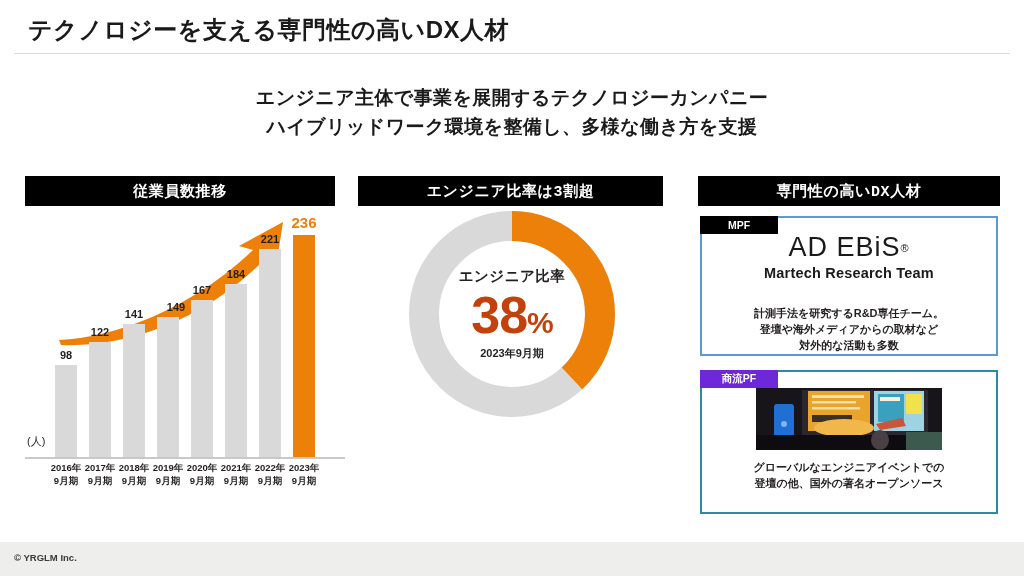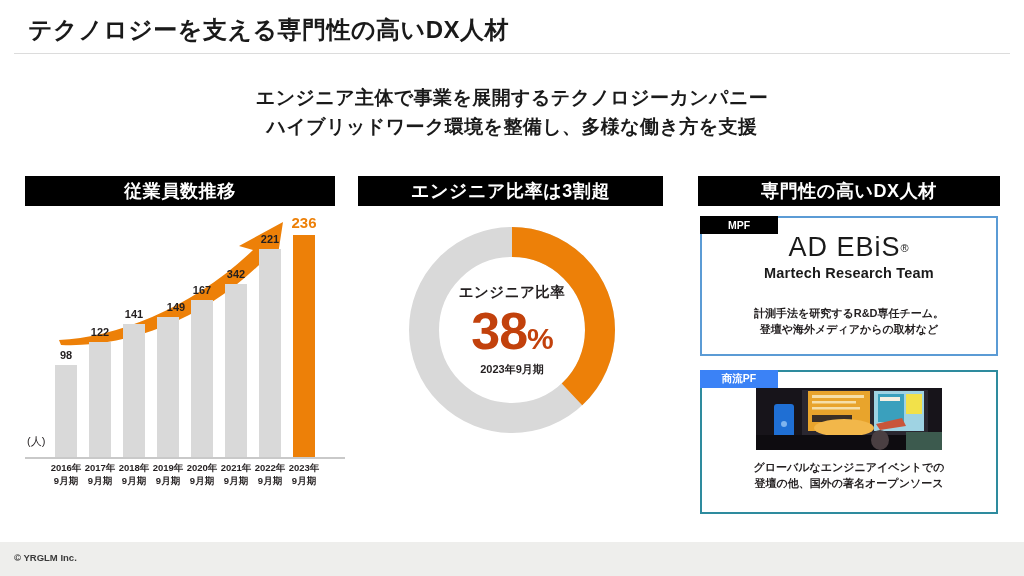--- a/index.html
+++ b/index.html
@@ -26,22 +26,22 @@
   
   .lead {
     position: absolute; left: 0; top: 84px; width: 1024px;
     text-align: center; line-height: 1.5;
   }
   .lead div { font-size: 19px; font-weight: 700; color: #1a1a1a; letter-spacing:.4px;}
 
   
   .secbar {
     position: absolute; height: 30px; background: #000;
-    color: #fff; font-size: 18px; font-weight: 700; letter-spacing: .6px;
-    display: flex; align-items: center; justify-content: center;
+    color: #fff; font-size: 15px; font-weight: 700; letter-spacing: .6px;
+    display: flex; align-items: center; justify-content: center; font-family: Liberation Mono, monospace;
   }
   #secbar-left  { left: 25px;  top: 176px; width: 310px; }
   #secbar-mid   { left: 358px; top: 176px; width: 305px; }
   #secbar-right { left: 698px; top: 176px; width: 302px; }
 
   
   #barchart { position: absolute; left: 25px; top: 212px; width: 320px; height: 290px; }
   .bc-plot  { position: absolute; left: 0; top: 0; width: 320px; height: 245px; }
   .bar-col  { position: absolute; bottom: 0; width: 34px; height: 245px; }
   .bar-rect {
@@ -63,21 +63,21 @@
     font-size: 11px; color: #231f20;
   }
   .bc-labels { position: absolute; left: 0; top: 250px; width: 320px; height: 40px; }
   .bc-lab {
     position: absolute; width: 40px; text-align: center;
     font-size: 9.5px; font-weight: 700; color: #231f20; line-height: 1.35;
   }
   #arrow { position: absolute; left: 0; top: 0; width: 320px; height: 245px; pointer-events:none;}
 
   
-  #donut-wrap { position: absolute; left: 400px; top: 218px; width: 224px; height: 224px; }
+  #donut-wrap { position: absolute; left: 400px; top: 202px; width: 224px; height: 224px; }
   .donut-center {
     position: absolute; left: 0; top: 0; width: 224px; height: 224px;
     display: flex; flex-direction: column; align-items: center; justify-content: center;
   }
   .donut-cap { font-size: 14.5px; font-weight: 700; color: #231f20; letter-spacing:.5px;}
   .donut-big {
     font-size: 52px; font-weight: 700; color: #c2410c; line-height: 1.05;
     margin-top: 2px; letter-spacing: -1px;
   }
   .donut-big .pct { font-size: 30px; font-weight: 700; }
@@ -88,21 +88,21 @@
     position: absolute; background: #fff;
   }
   #card-mpf   { left: 700px; top: 216px; width: 298px; height: 140px; border: 2px solid #5B9BD5; }
   #card-sryu  { left: 700px; top: 370px; width: 298px; height: 144px; border: 2px solid #2E8B9E; }
   .card-tag {
     position: absolute; left: -2px; top: -2px; height: 18px; padding: 0 10px;
     color: #fff; font-size: 10.5px; font-weight: 700;
     display: flex; align-items: center; justify-content: center; min-width: 78px;
   }
   #tag-mpf  { background: #000000; }
-  #tag-sryu { background: #3b82f6; }
+  #tag-sryu { background: #6d28d9; }
 
   .brand-lock { position: absolute; left: 0; top: 14px; width: 294px; text-align: center; }
   .brand-main {
     font-size: 27px; font-weight: 400; letter-spacing: 1px; color: #1a1a1a;
     font-family: "Liberation Sans", sans-serif;
   }
   .brand-main .reg { font-size: 11px; vertical-align: 4px; }
   .brand-sub {
     font-size: 14.5px; font-weight: 700; color: #1a1a1a; margin-top: 2px; letter-spacing:.2px;
   }
@@ -167,21 +167,21 @@
         <div class="bar-col" style="left: 126px;">
           <div class="bar-rect" style="height: 140px;"></div>
           <div class="bar-val" style="bottom: 144px; margin-left: 8px;">149</div>
         </div>
         <div class="bar-col" style="left: 160px;">
           <div class="bar-rect" style="height: 157px;"></div>
           <div class="bar-val" style="bottom: 161px;">167</div>
         </div>
         <div class="bar-col" style="left: 194px;">
           <div class="bar-rect" style="height: 173px;"></div>
-          <div class="bar-val" style="bottom: 177px;">342</div>
+          <div class="bar-val" style="bottom: 177px;">184</div>
         </div>
         <div class="bar-col" style="left: 228px;">
           <div class="bar-rect" style="height: 208px;"></div>
           <div class="bar-val" style="bottom: 212px;">221</div>
         </div>
         <div class="bar-col" style="left: 262px;">
           <div class="bar-rect hl" style="height: 222px;"></div>
           <div class="bar-val hl" style="bottom: 226px;">236</div>
         </div>
       </div>
@@ -237,20 +237,21 @@
 
   <div class="card" id="card-mpf">
     <div class="card-tag" id="tag-mpf">MPF</div>
     <div class="brand-lock">
       <div class="brand-main"><span>AD EBiS</span><span class="reg">®</span></div>
       <div class="brand-sub">Martech Research Team</div>
     </div>
     <div class="card-desc" id="desc-mpf">
         <div>計測手法を研究するR&amp;D専任チーム。</div>
         <div>登壇や海外メディアからの取材など</div>
+        <div>対外的な活動も多数</div>
       </div>
   </div>
 
   <div class="card" id="card-sryu">
     <div class="card-tag" id="tag-sryu">商流PF</div>
     <div class="photo">
       <svg viewBox="0 0 186 62" width="186" height="62">
         <rect x="0" y="0" width="186" height="62" fill="#17141a"></rect>
         <rect x="46" y="2" width="126" height="45" fill="#2a2730"></rect>
         <rect x="52" y="3" width="62" height="40" fill="#e8a42c"></rect>

